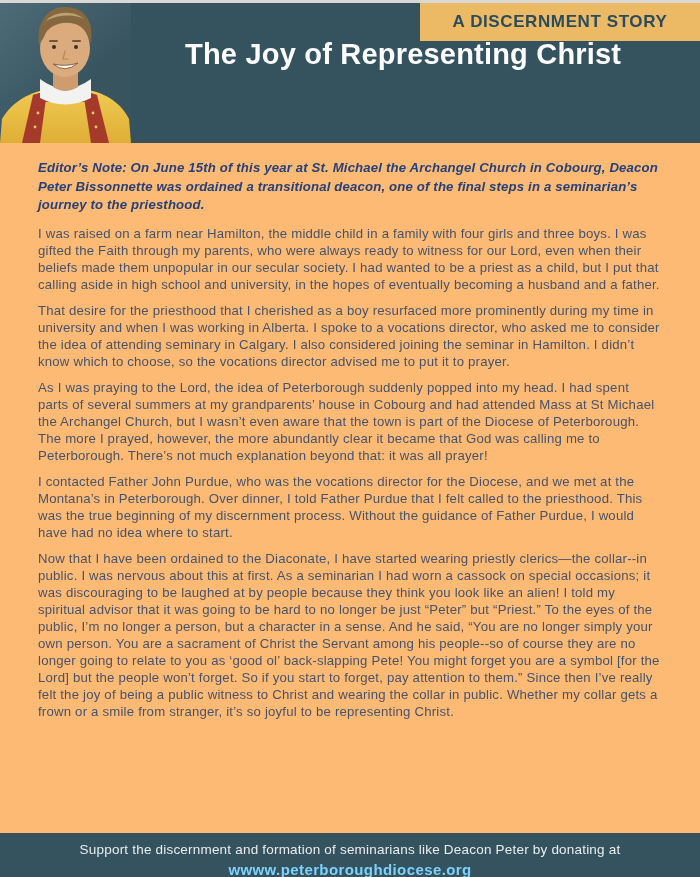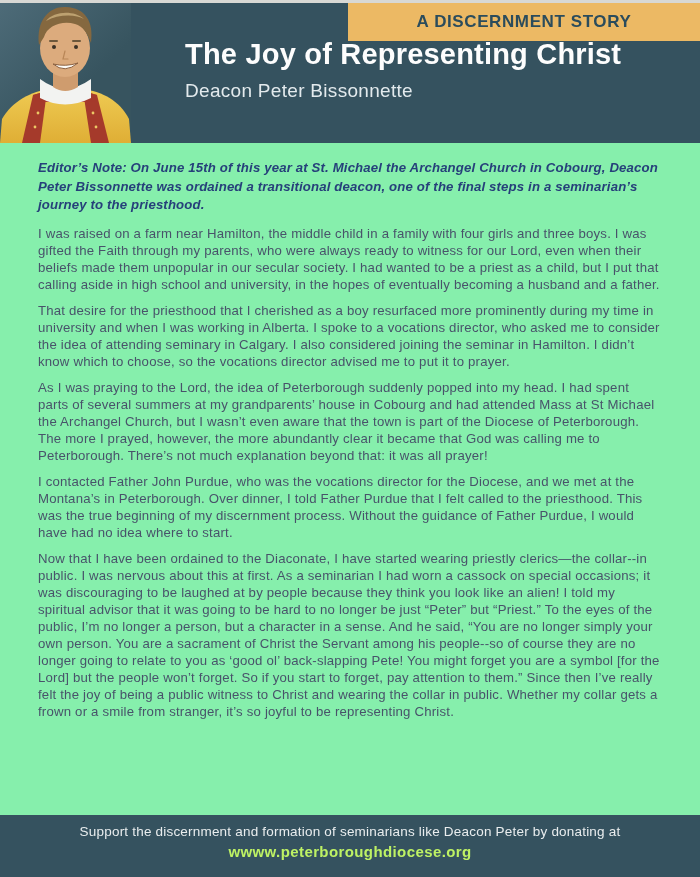--- a/index.html
+++ b/index.html
@@ -21,21 +21,21 @@
     position: relative;
     height: 140px; flex: 0 0 auto;
     background: #35525f;
   }
   .photo-wrap {
     position: absolute; left: 0; top: 0;
     width: 131px; height: 140px; overflow: hidden;
   }
   .banner {
     position: absolute; right: 0; top: 0;
-    width: 352px; height: 38px;
+    width: 280px; height: 38px;
     background: #ecb964;
     display: flex; align-items: center; justify-content: center;
   }
   .banner-label {
     color: #2b4c5c;
     font-size: 17px; font-weight: bold;
     letter-spacing: 0.6px;
   }
   .title-block {
     margin-left: 185px;
@@ -50,52 +50,52 @@
     margin-top: 9px;
     color: #e3eaed;
     font-size: 19px; font-weight: normal;
     letter-spacing: 0.3px;
   }
   
   .main {
     flex: 1 1 auto;
     overflow: hidden;
     padding: 16px 38px 0 38px;
-    background: #86efac;
+    background: #fdba74;
   }
   .editors-note {
     font-size: 13.2px; line-height: 18.6px;
     font-weight: bold; font-style: italic;
     color: #26407a;
     letter-spacing: 0.15px;
     margin-bottom: 10px;
   }
   .main p.body-para {
     font-size: 13.2px; line-height: 17px;
     color: #48536a;
     letter-spacing: 0.2px;
     margin-bottom: 9px;
   }
   
   .footer {
     flex: 0 0 auto;
-    height: 62px;
+    height: 44px;
     background: #35525f;
     text-align: center;
     padding-top: 9px;
   }
   .support-text {
     color: #e9edee;
     font-size: 13.5px;
     letter-spacing: 0.2px;
   }
   .website-link {
     display: inline-block;
     margin-top: 4px;
-    color: #bef264;
+    color: #7dd3fc;
     font-size: 15px; font-weight: bold;
     letter-spacing: 0.4px;
     text-decoration: none;
     cursor: pointer;
   }
 </style>
 </head>
 <body>
 
 <div class="page">
@@ -148,21 +148,20 @@
         <path d="M53,61 Q65,71 78,60 Q66,64 53,61 Z" fill="#fdfcf8" stroke="#8a5f3e" stroke-width="1"></path>
       </svg>
     </div>
 
     <div class="banner">
       <span class="banner-label">A DISCERNMENT STORY</span>
     </div>
 
     <div class="title-block">
       <div class="page-title">The Joy of Representing Christ</div>
-      <div class="page-subtitle">Deacon Peter Bissonnette</div>
     </div>
   </div>
 
   <div class="main">
     <p class="editors-note">Editor’s Note: On June 15th of this year at St. Michael the Archangel Church in Cobourg, Deacon Peter Bissonnette was ordained a transitional deacon, one of the final steps in a seminarian’s journey to the priesthood.</p>
     <p class="body-para">I was raised on a farm near Hamilton, the middle child in a family with four girls and three boys. I was gifted the Faith through my parents, who were always ready to witness for our Lord, even when their beliefs made them unpopular in our secular society. I had wanted to be a priest as a child, but I put that calling aside in high school and university, in the hopes of eventually becoming a husband and a father.</p>
     <p class="body-para">That desire for the priesthood that I cherished as a boy resurfaced more prominently during my time in university and when I was working in Alberta. I spoke to a vocations director, who asked me to consider the idea of attending seminary in Calgary. I also considered joining the seminar in Hamilton. I didn’t know which to choose, so the vocations director advised me to put it to prayer.</p>
     <p class="body-para">As I was praying to the Lord, the idea of Peterborough suddenly popped into my head. I had spent parts of several summers at my grandparents’ house in Cobourg and had attended Mass at St Michael the Archangel Church, but I wasn’t even aware that the town is part of the Diocese of Peterborough. The more I prayed, however, the more abundantly clear it became that God was calling me to Peterborough. There’s not much explanation beyond that: it was all prayer!</p>
     <p class="body-para">I contacted Father John Purdue, who was the vocations director for the Diocese, and we met at the Montana’s in Peterborough. Over dinner, I told Father Purdue that I felt called to the priesthood. This was the true beginning of my discernment process. Without the guidance of Father Purdue, I would have had no idea where to start.</p>
     <p class="body-para">Now that I have been ordained to the Diaconate, I have started wearing priestly clerics—the collar--in public. I was nervous about this at first. As a seminarian I had worn a cassock on special occasions; it was discouraging to be laughed at by people because they think you look like an alien! I told my spiritual advisor that it was going to be hard to no longer be just “Peter” but “Priest.” To the eyes of the public, I’m no longer a person, but a character in a sense. And he said, “You are no longer simply your own person. You are a sacrament of Christ the Servant among his people--so of course they are no longer going to relate to you as ‘good ol’ back-slapping Pete! You might forget you are a symbol [for the Lord] but the people won’t forget. So if you start to forget, pay attention to them.” Since then I’ve really felt the joy of being a public witness to Christ and wearing the collar in public. Whether my collar gets a frown or a smile from stranger, it’s so joyful to be representing Christ.</p>

